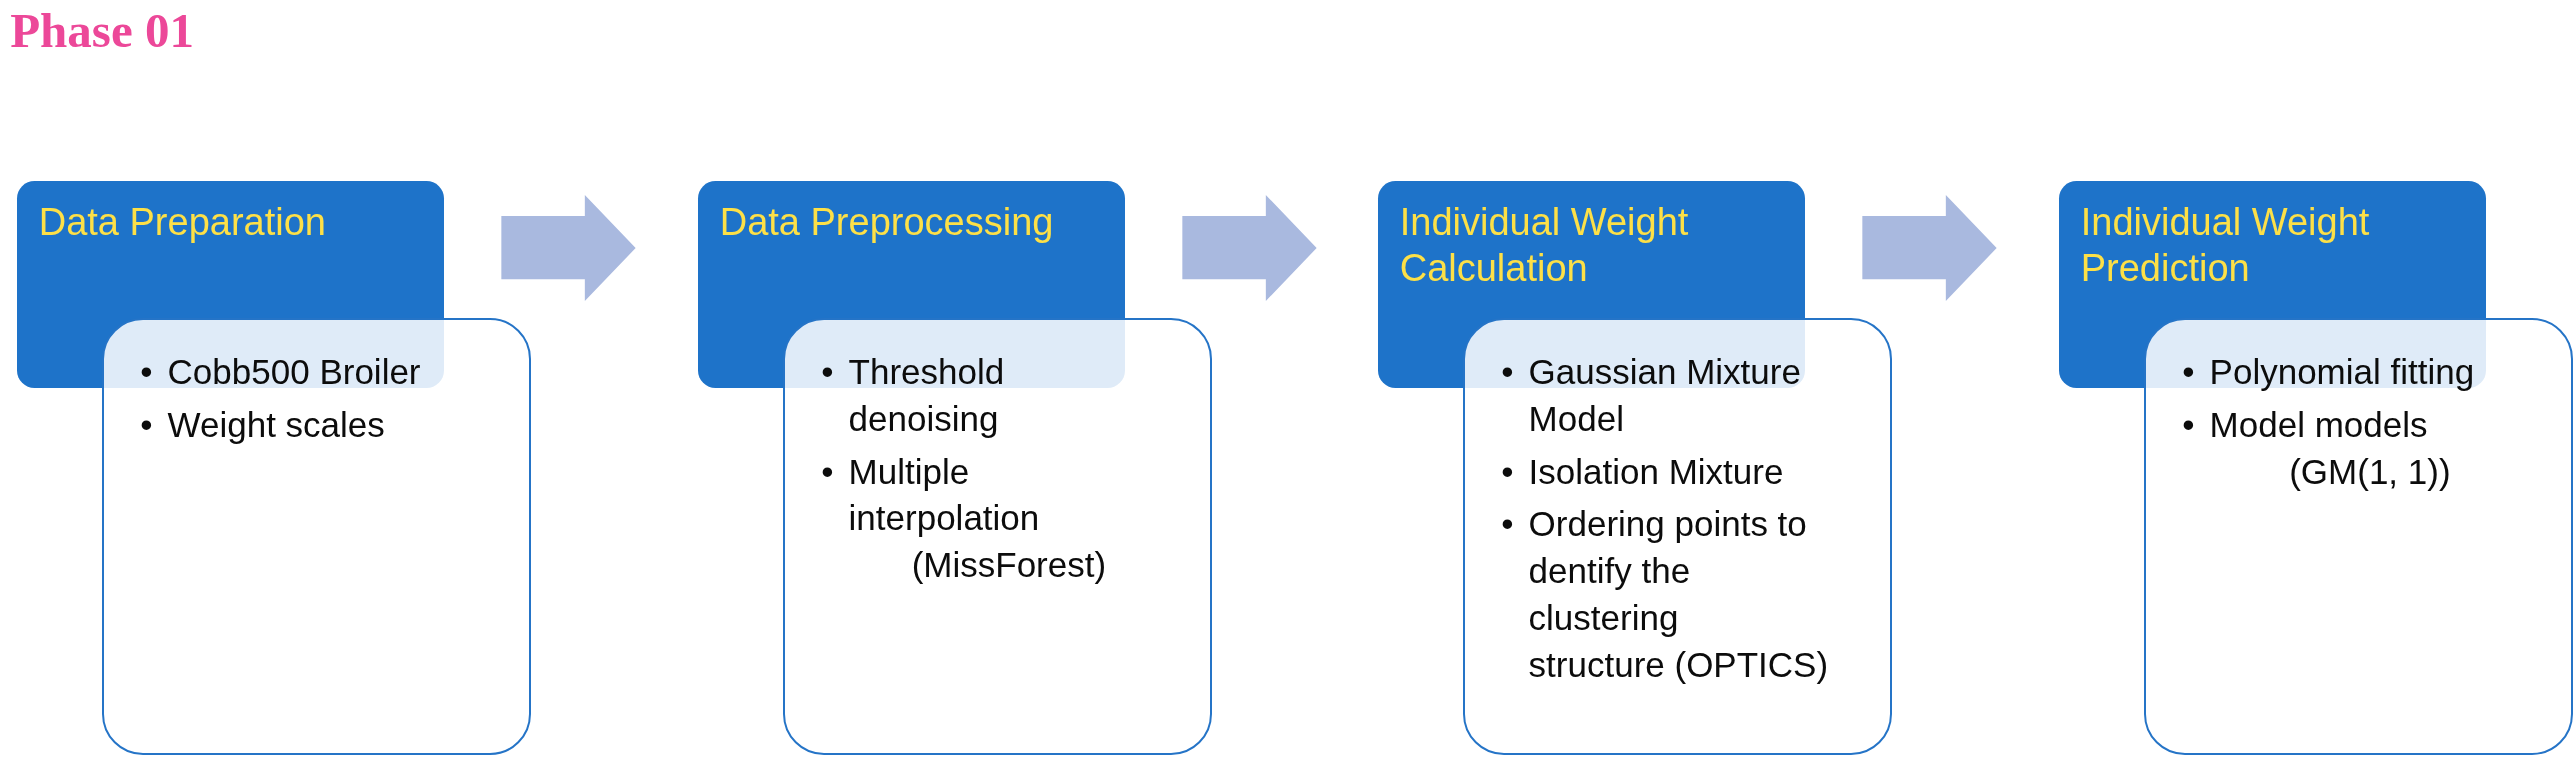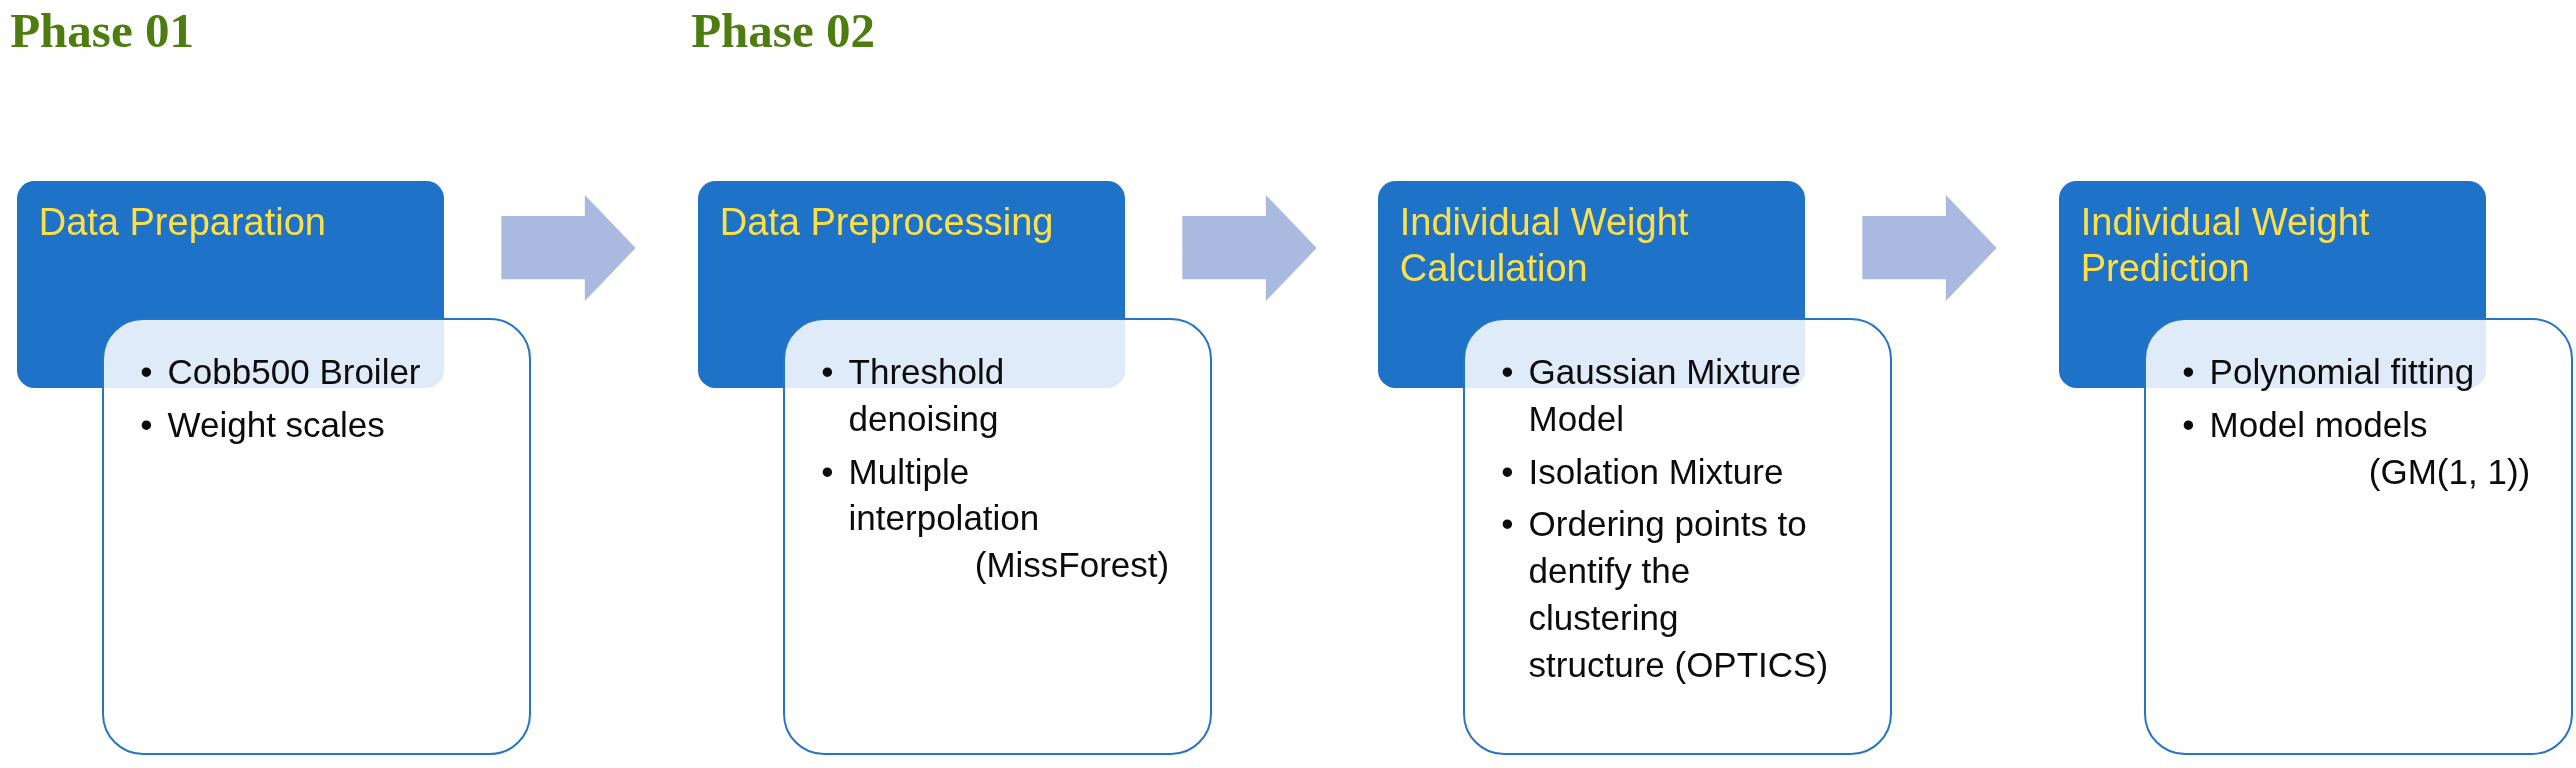--- a/index.html
+++ b/index.html
@@ -26,21 +26,21 @@
   .phase-3 { left: 1361px; }
   .phase-4 { left: 2042px; }
 
   .phase-label {
     position: absolute;
     left: 10.2px;
     top: 4.4px;
     font-family: "Liberation Serif", serif;
     font-size: 49px;
     font-weight: 600;
-    color: #4d7c0f;
+    color: #ec4899;
     white-space: nowrap;
     line-height: 1.1;
   }
 
   .title-box {
     position: absolute;
     left: 16.7px;
     top: 181px;
     width: 427px;
     height: 207px;
@@ -84,21 +84,21 @@
     color: #0c0c0c;
   }
   .bullet-dot {
     flex: 0 0 19px;
     width: 19px;
     text-align: center;
   }
   .bullet-body { flex: 1 1 auto; min-width: 0; }
   .bullet-text { white-space: pre-line; }
   .bullet-sub {
-    text-align: right;
+    text-align: center;
     padding-right: 20.4px;
     white-space: nowrap;
   }
 
   .flow-arrow {
     position: absolute;
     left: 501px;
     top: 195px;
     width: 135px;
     height: 106px;
@@ -126,21 +126,20 @@
           <span class="bullet-body"><span class="bullet-text">Weight scales</span></span>
         </li>
       </ul>
     </div>
     <svg class="flow-arrow" viewBox="0 0 185 146">
       <polygon points="0,29 115,29 115,0 185,73 115,146 115,116 0,116" fill="#a9b9df"></polygon>
     </svg>
   </div>
 
   <div class="phase phase-2">
-    <div class="phase-label">Phase 02</div>
     <div class="title-box">
       <div class="heading">Data Preprocessing</div>
     </div>
     <div class="content-card">
       <ul class="bullets">
         <li class="bullet-item">
           <span class="bullet-dot">•</span>
           <span class="bullet-body"><span class="bullet-text">Threshold
 denoising</span></span>
         </li>

